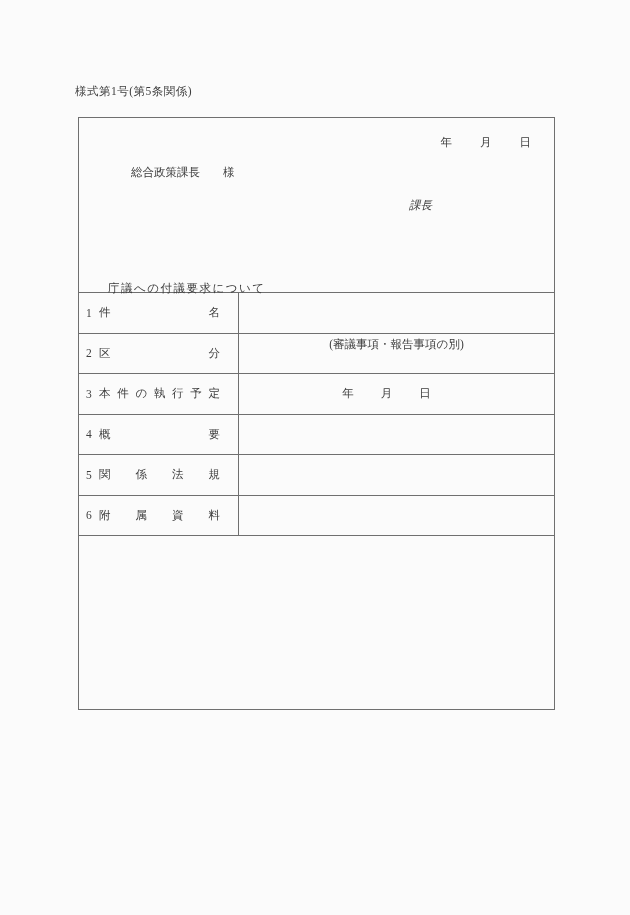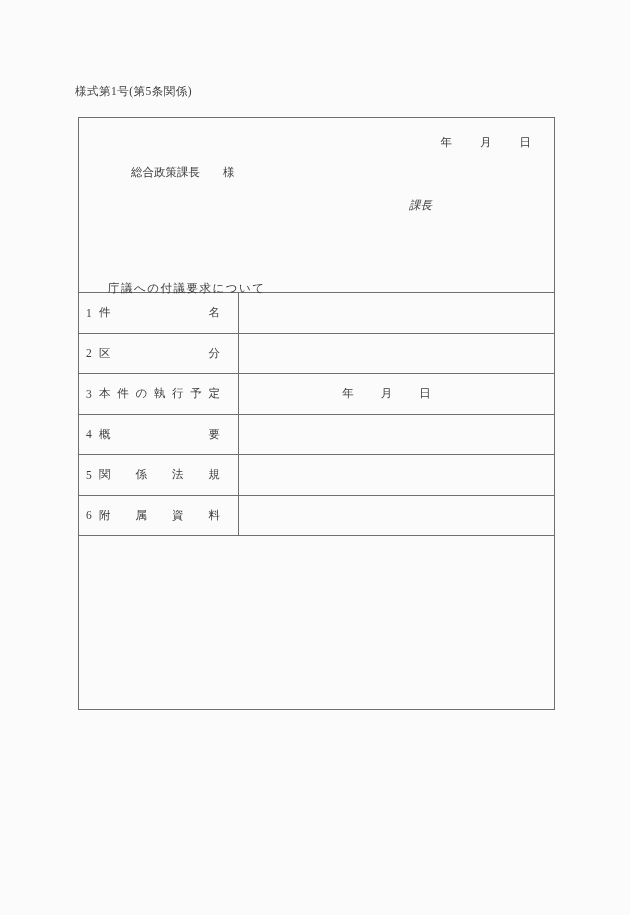--- a/index.html
+++ b/index.html
@@ -150,20 +150,23 @@
     </div>
 
     <div class="row">
       <div class="cell-label">
         <span class="num">2</span>
         <span class="label-chars">
             <span>区</span>
             <span>分</span>
           </span>
       </div>
+      <div class="cell-value">
+        <span class="note">(審議事項・報告事項の別)</span>
+      </div>
     </div>
 
     <div class="row">
       <div class="cell-label">
         <span class="num">3</span>
         <span class="label-chars">
             <span>本</span>
             <span>件</span>
             <span>の</span>
             <span>執</span>

